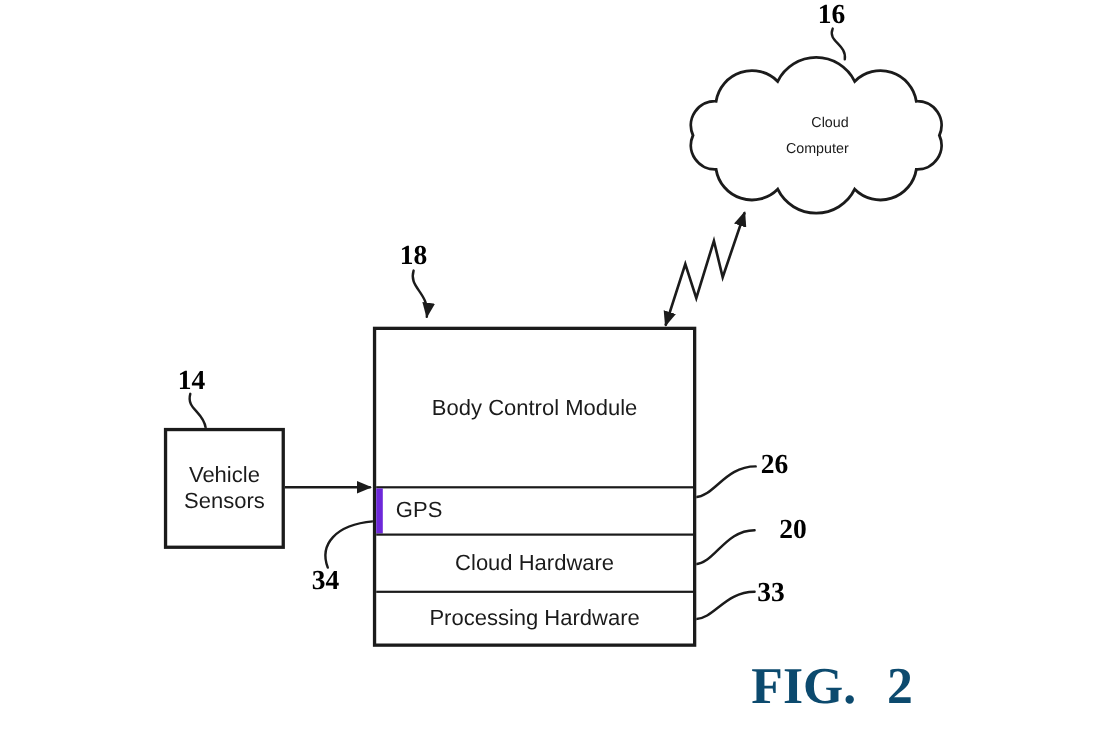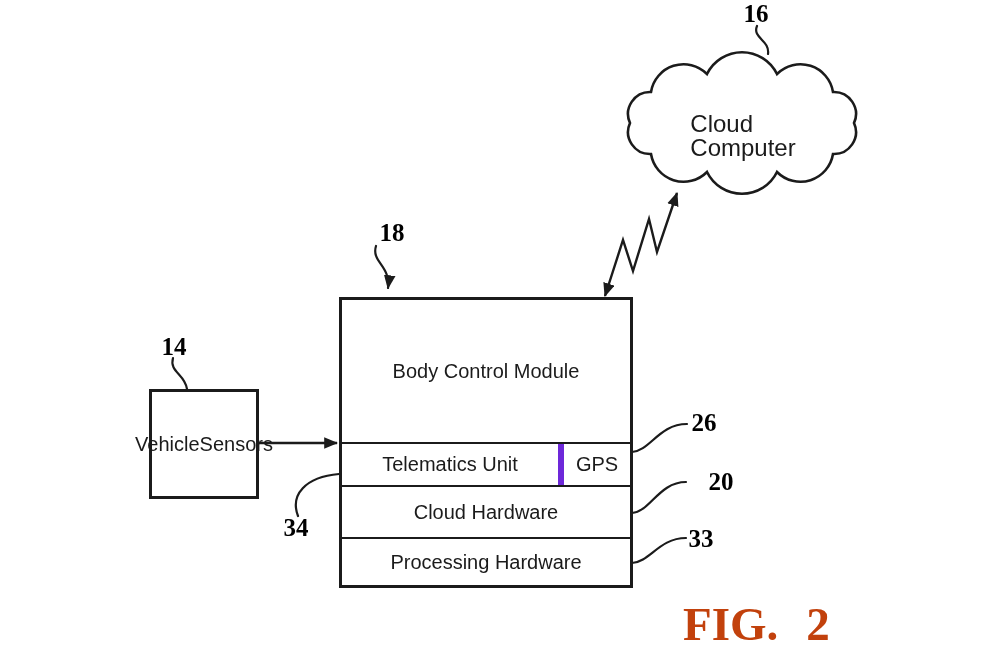--- a/index.html
+++ b/index.html
@@ -3,54 +3,54 @@
 <meta charset="utf-8">
 <style>
   html,body{margin:0;padding:0;background:#ffffff;}
   #canvas{position:relative;width:1000px;height:667px;background:#ffffff;overflow:hidden;
           font-family:"Liberation Sans", sans-serif;color:#1b1b1b;}
   svg.overlay{position:absolute;left:0;top:0;width:1000px;height:667px;}
 
   .box{position:absolute;box-sizing:border-box;border:3px solid #1b1b1b;background:#ffffff;}
 
   
-  .vs{left:149px;top:389px;width:110px;height:110px;display:flex;
+  .vs{left:149px;top:389px;width:110px;height:110px;display:flex;flex-direction:column;
       align-items:center;justify-content:center;font-size:20px;line-height:24px;text-align:center;}
 
   
   .bcm{left:339px;top:297px;width:294px;height:291px;display:flex;flex-direction:column;}
   .bcm-title{box-sizing:border-box;height:142px;display:flex;align-items:center;justify-content:center;
              font-size:20px;}
   .row{box-sizing:border-box;border-top:2px solid #1b1b1b;display:flex;align-items:stretch;}
   .row-telematics{height:43px;}
   .row-memory{height:52px;}
   .row-processing{height:48px;}
   .cell{display:flex;align-items:center;justify-content:center;font-size:20px;}
   .cell-telematics{flex:1;}
   .cell-gps{width:72px;box-sizing:border-box;border-left:6px solid #6d28d9;}
   .cell-full{flex:1;}
 
   
-  .cloud-text{position:absolute;left:743px;top:136px;transform:translate(-50%,-50%);
-              text-align:left;font-size:24px;line-height:24px;}
+  .cloud-text{position:absolute;left:743px;top:123px;transform:translate(-50%,-50%);
+              text-align:right;font-size:13px;line-height:24px;}
 
   
   .ref{position:absolute;transform:translate(-50%,-50%);
        font-family:"Liberation Serif", serif;font-weight:bold;font-size:25px;color:#000000;}
   .ref-14{left:174px;top:347px;}
   .ref-16{left:756px;top:14px;}
-  .ref-18{left:376px;top:233px;margin-left:16px;}
+  .ref-18{left:376px;top:233px;}
   .ref-24{left:296px;top:528px;}
   .ref-26{left:704px;top:423px;}
   .ref-20{left:701px;top:482px;margin-left:20px;}
   .ref-22{left:701px;top:539px;}
 
   
   .fig-caption{position:absolute;left:683px;top:597px;display:flex;align-items:baseline;
-               font-family:"Liberation Serif", serif;font-weight:bold;font-size:47px;color:#c2410c;}
+               font-family:"Liberation Serif", serif;font-weight:bold;font-size:47px;color:#0c4a6e;}
   .fig-caption .fig-word{margin-right:28px;}
 </style>
 </head>
 <body>
 
 <div id="canvas">
 
   <svg class="overlay" viewBox="0 0 1000 667" fill="none" stroke="#1b1b1b">
     <defs>
       <marker id="arrow" viewBox="0 0 12 10" refX="11" refY="5" markerWidth="14" markerHeight="12" markerUnits="userSpaceOnUse" orient="auto-start-reverse">
@@ -89,21 +89,20 @@
   </div>
 
   <div class="box vs">
     <div>Vehicle</div>
     <div>Sensors</div>
   </div>
 
   <div class="box bcm">
     <div class="bcm-title">Body Control Module</div>
     <div class="row row-telematics">
-      <div class="cell cell-telematics">Telematics Unit</div>
       <div class="cell cell-gps">GPS</div>
     </div>
     <div class="row row-memory">
       <div class="cell cell-full">Cloud Hardware</div>
     </div>
     <div class="row row-processing">
       <div class="cell cell-full">Processing Hardware</div>
     </div>
   </div>
 

